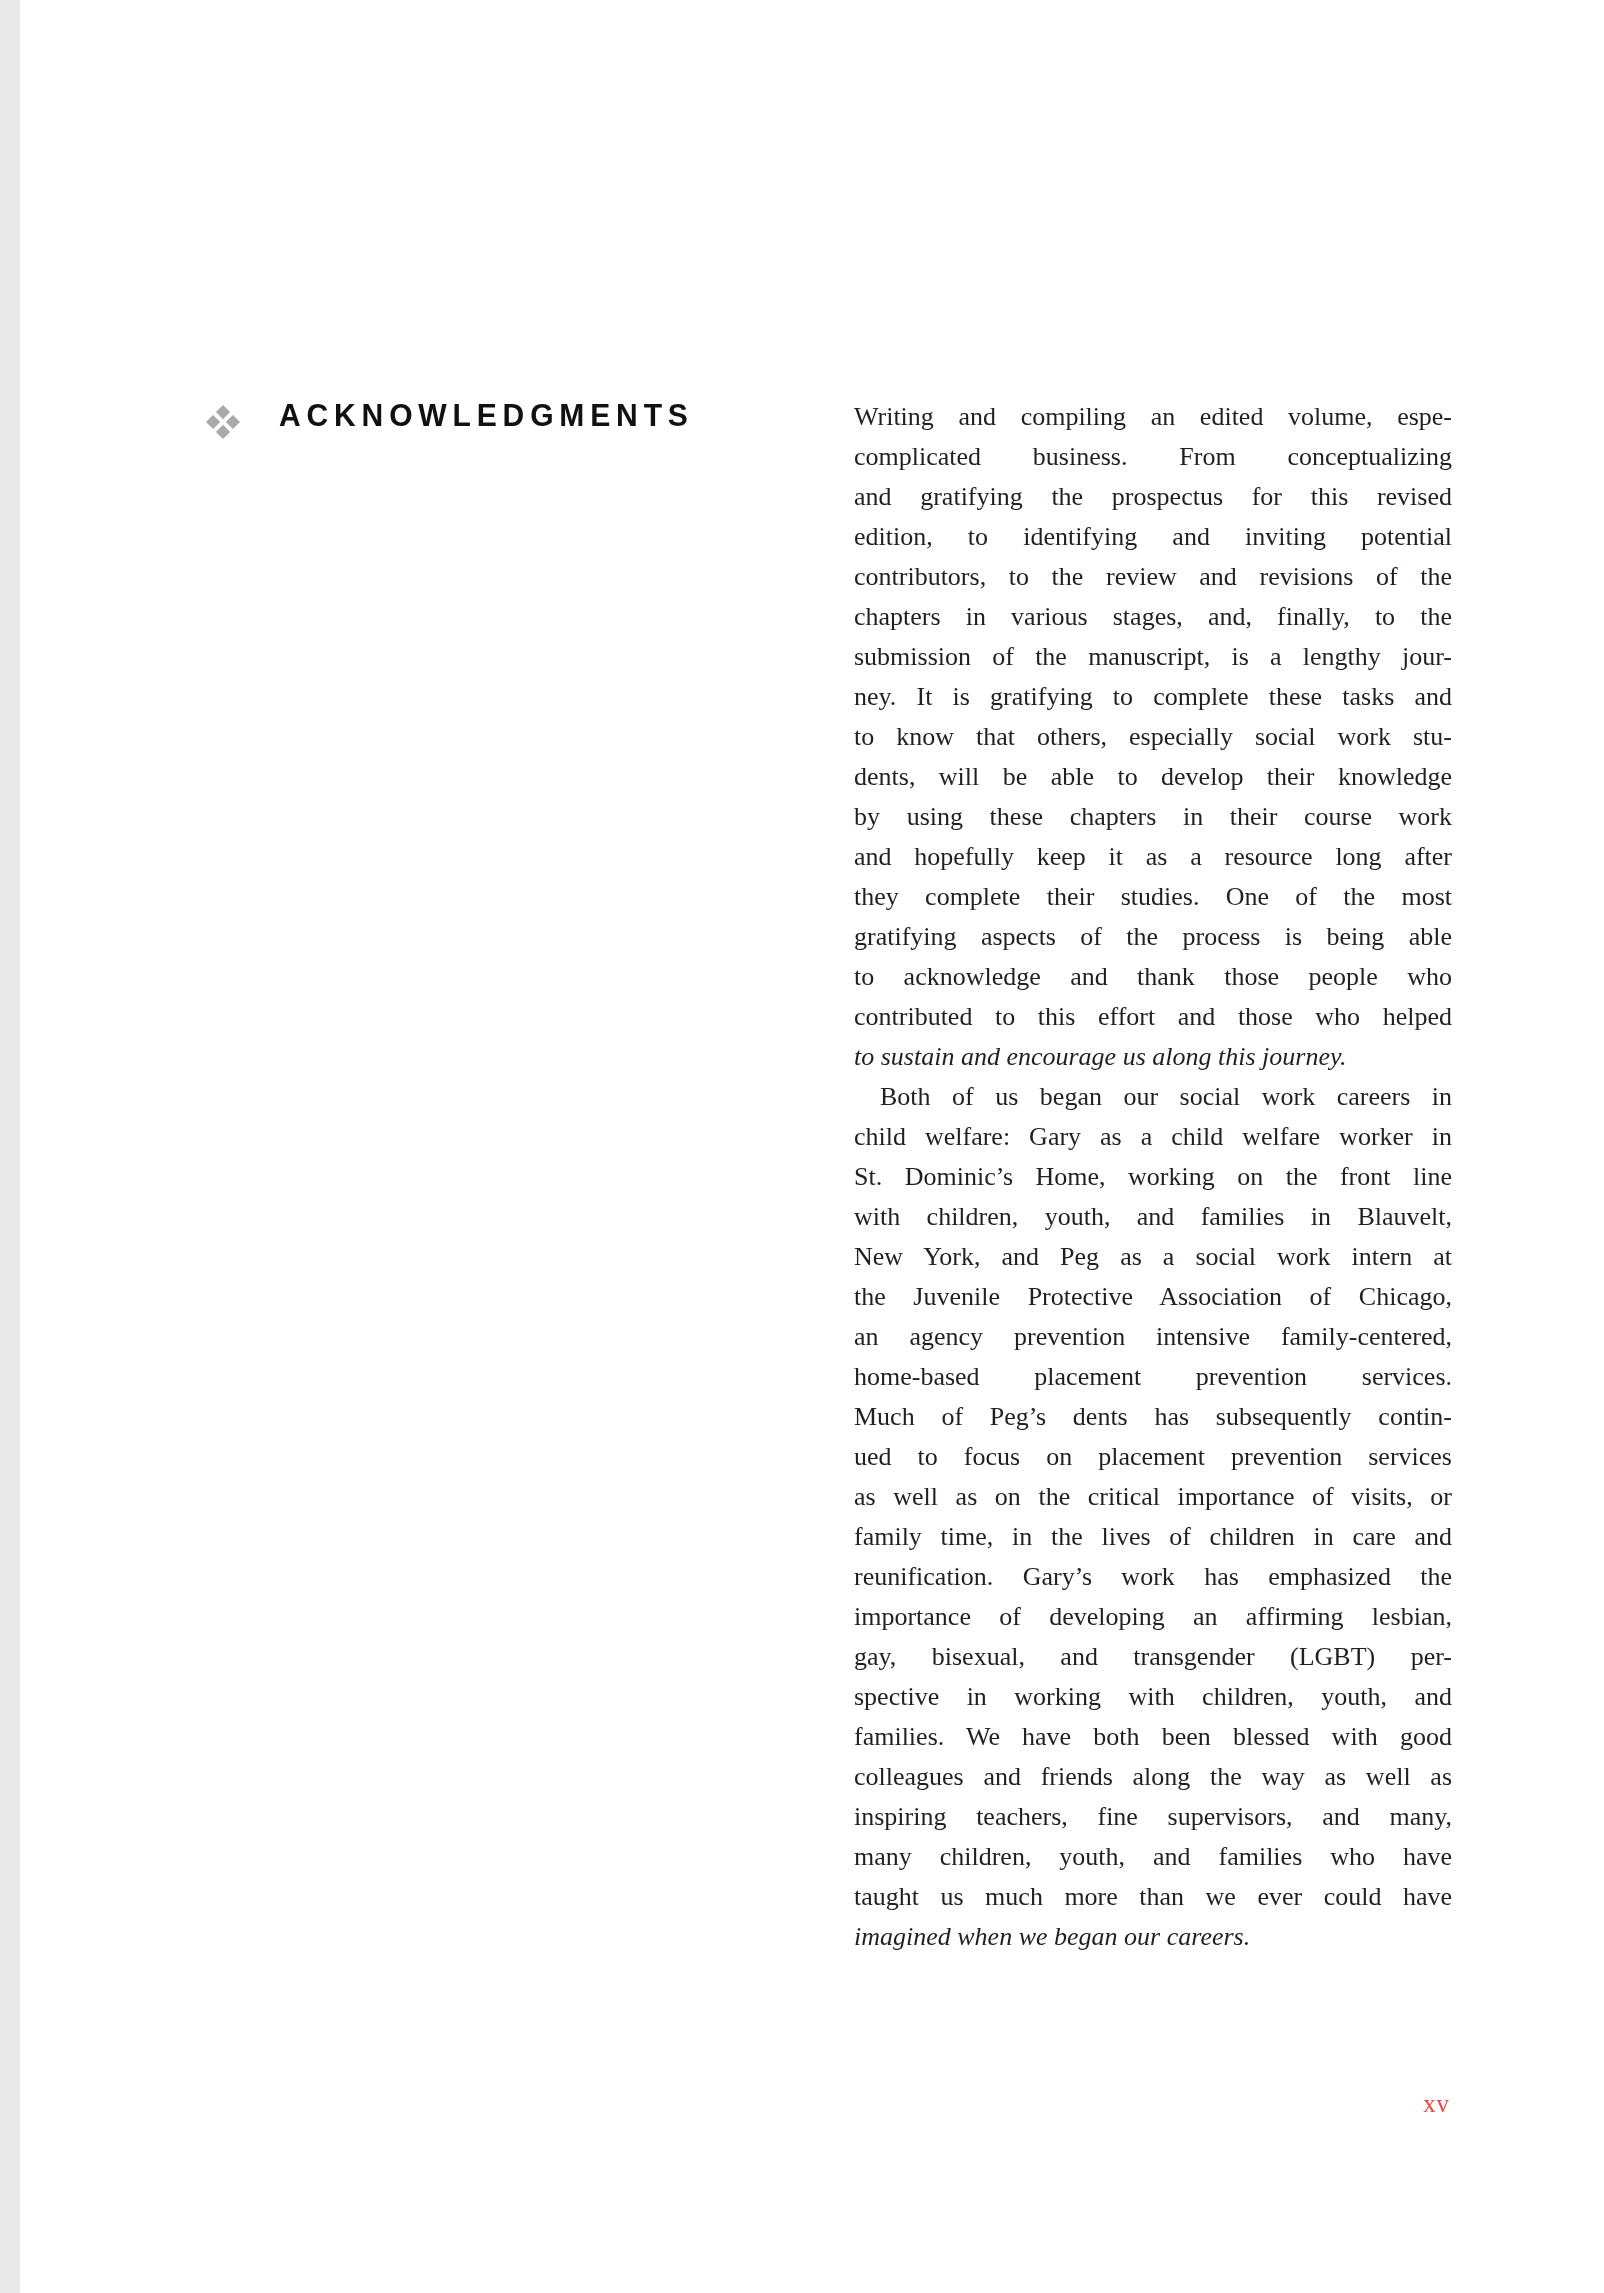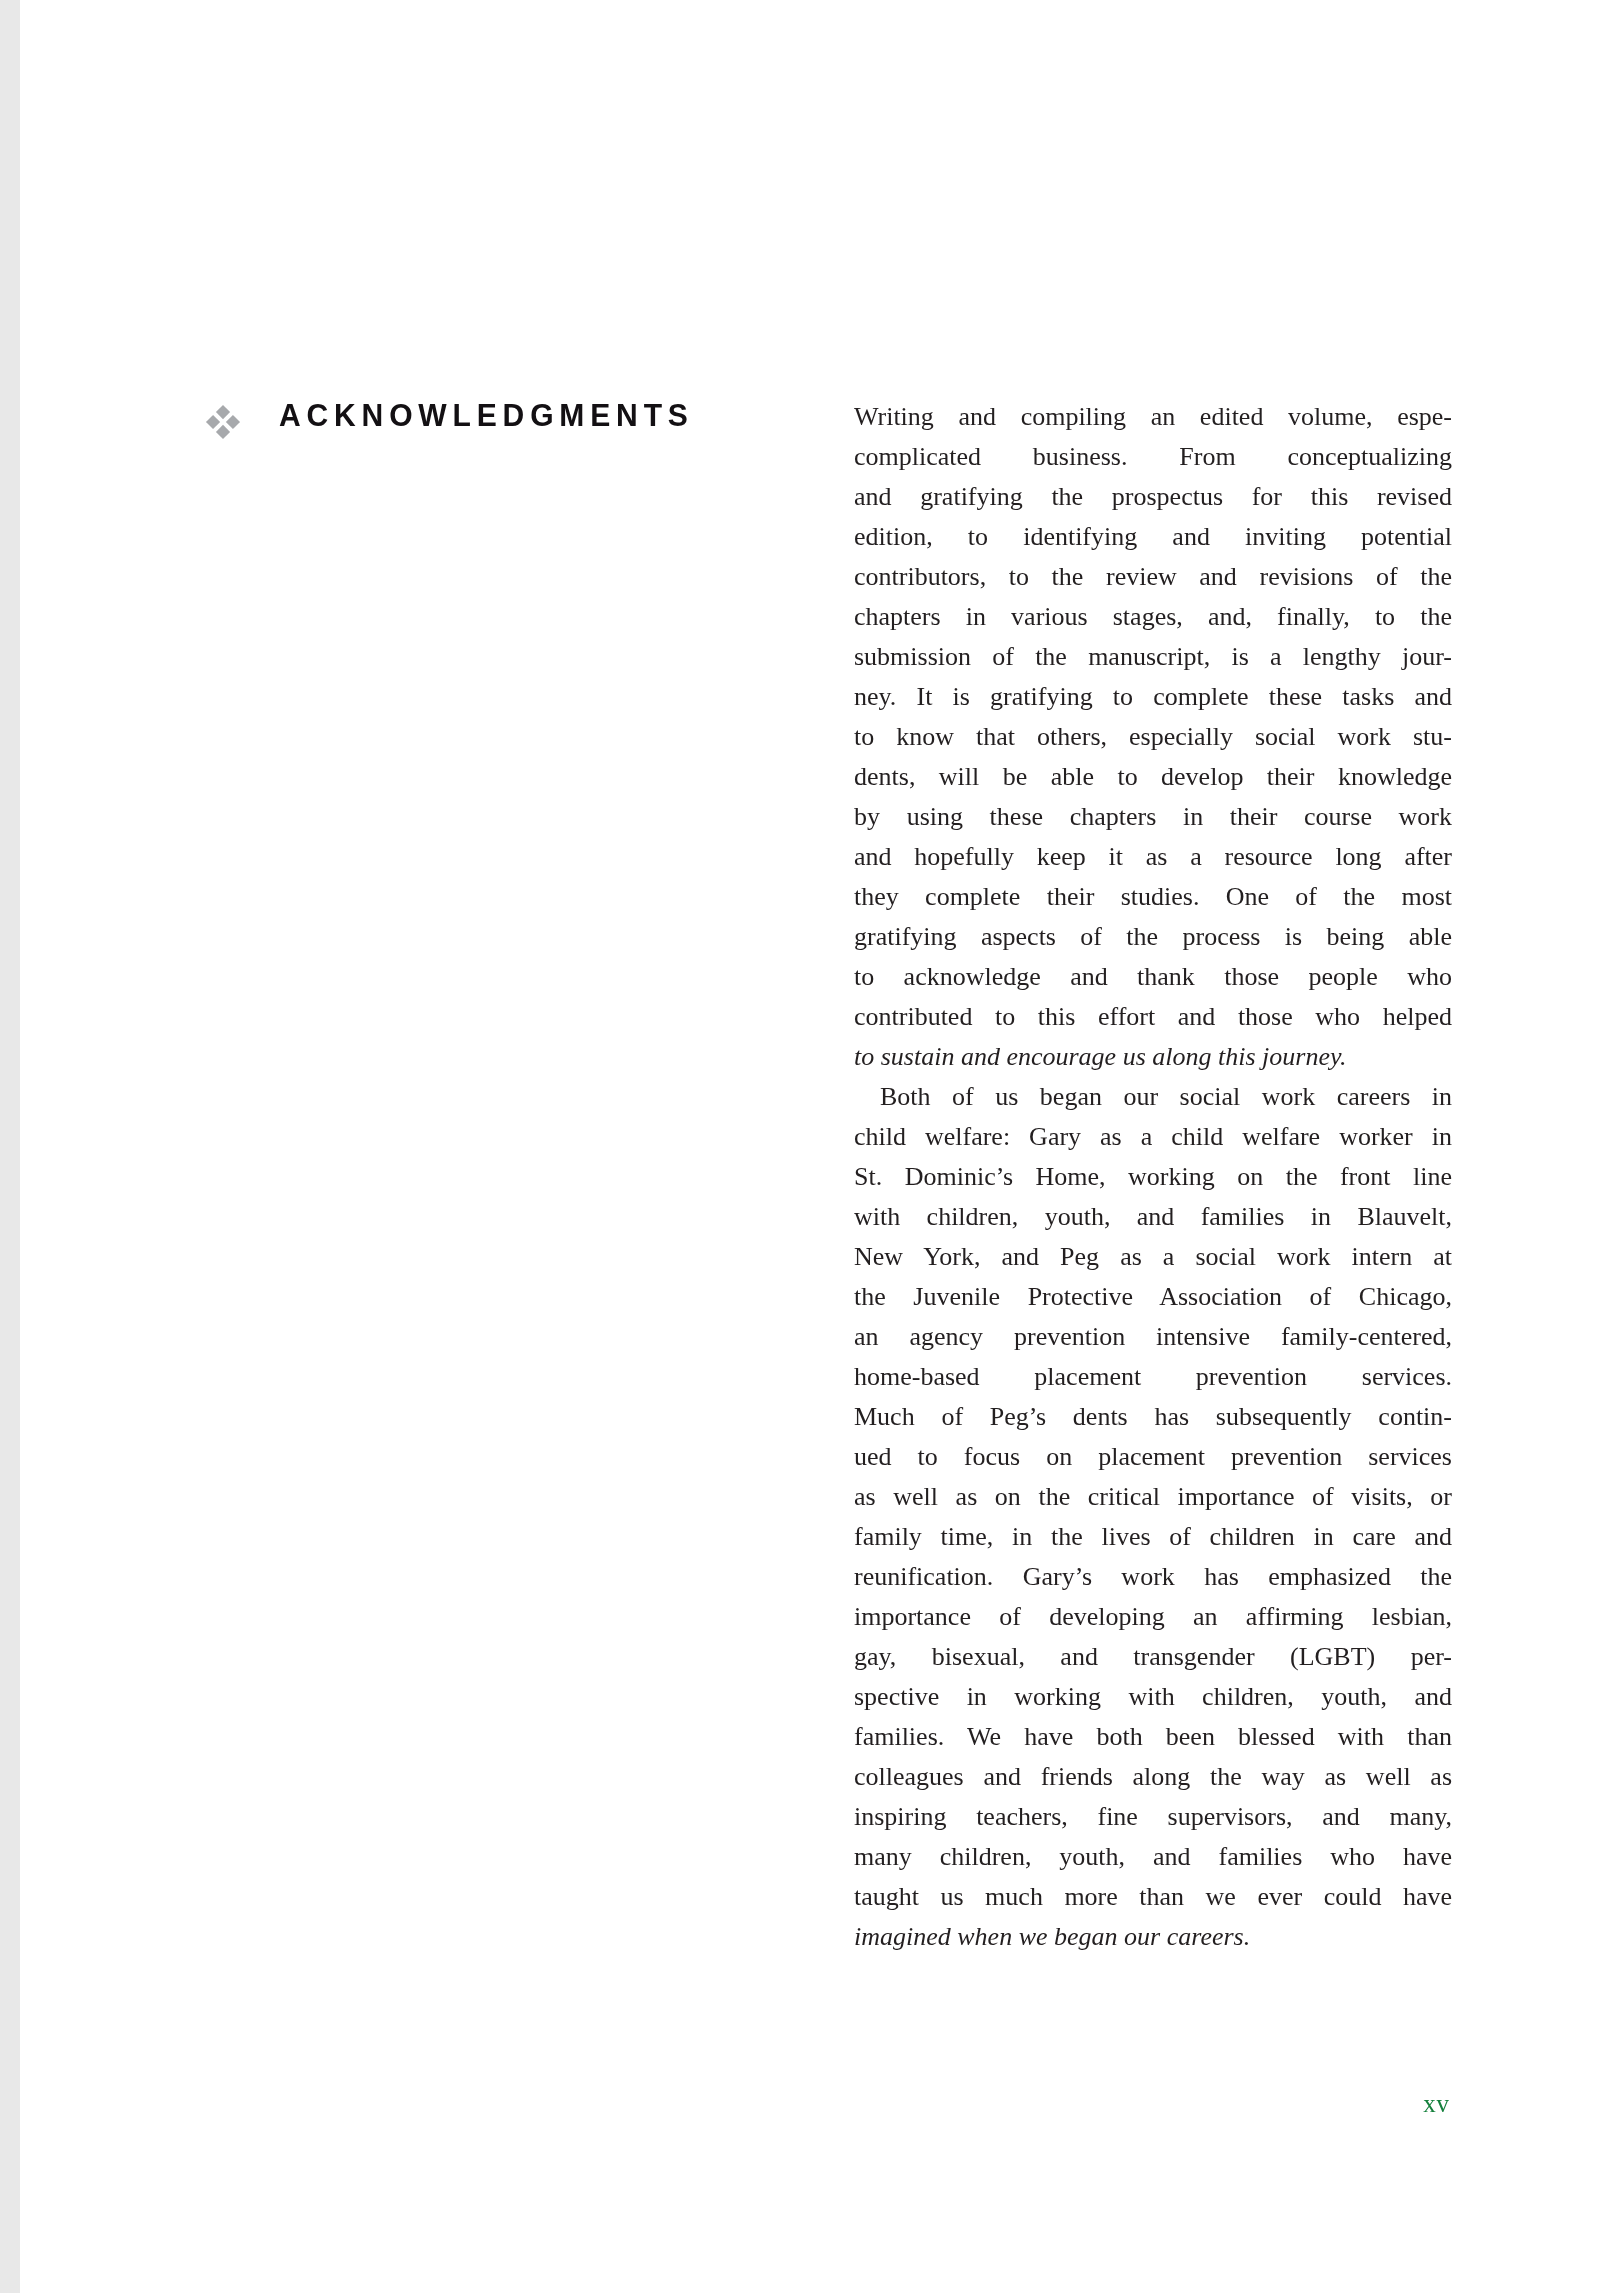--- a/index.html
+++ b/index.html
@@ -57,21 +57,21 @@
   .line.last { text-align-last: left; font-style: italic; }
   .para-indent .line:first-child { text-indent: 26px; }
   .page-number {
     position: absolute;
     left: 1318px;
     top: 2090px;
     width: 112px;
     text-align: right;
     font-size: 25px;
     letter-spacing: 0.9px;
-    color: #15803d;
+    color: #ef4444;
   }
 </style>
 </head>
 <body>
 
 <div class="page">
 
   <div class="heading-block">
     <span class="ornament">
       <svg width="36" height="36" viewBox="0 0 38 38" aria-hidden="true">
@@ -116,21 +116,21 @@
         <div class="line">an agency prevention intensive family-centered,</div>
         <div class="line">home-based placement prevention services.</div>
         <div class="line">Much of Peg’s dents has subsequently contin-</div>
         <div class="line">ued to focus on placement prevention services</div>
         <div class="line">as well as on the critical importance of visits, or</div>
         <div class="line">family time, in the lives of children in care and</div>
         <div class="line">reunification. Gary’s work has emphasized the</div>
         <div class="line">importance of developing an affirming lesbian,</div>
         <div class="line">gay, bisexual, and transgender (LGBT) per-</div>
         <div class="line">spective in working with children, youth, and</div>
-        <div class="line">families. We have both been blessed with than</div>
+        <div class="line">families. We have both been blessed with good</div>
         <div class="line">colleagues and friends along the way as well as</div>
         <div class="line">inspiring teachers, fine supervisors, and many,</div>
         <div class="line">many children, youth, and families who have</div>
         <div class="line">taught us much more than we ever could have</div>
         <div class="line last">imagined when we began our careers.</div>
       </div>
   </div>
 
   <div class="page-number">xv</div>
 

